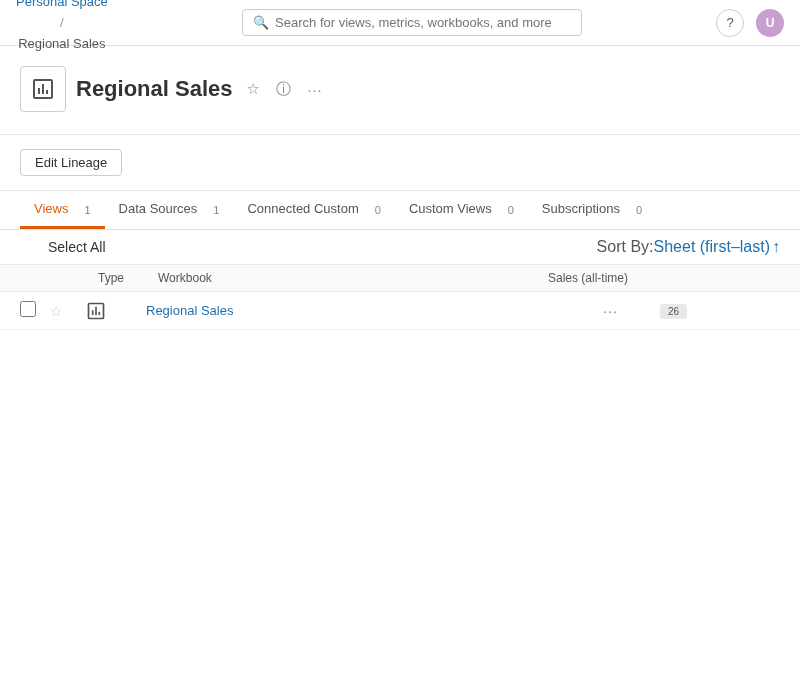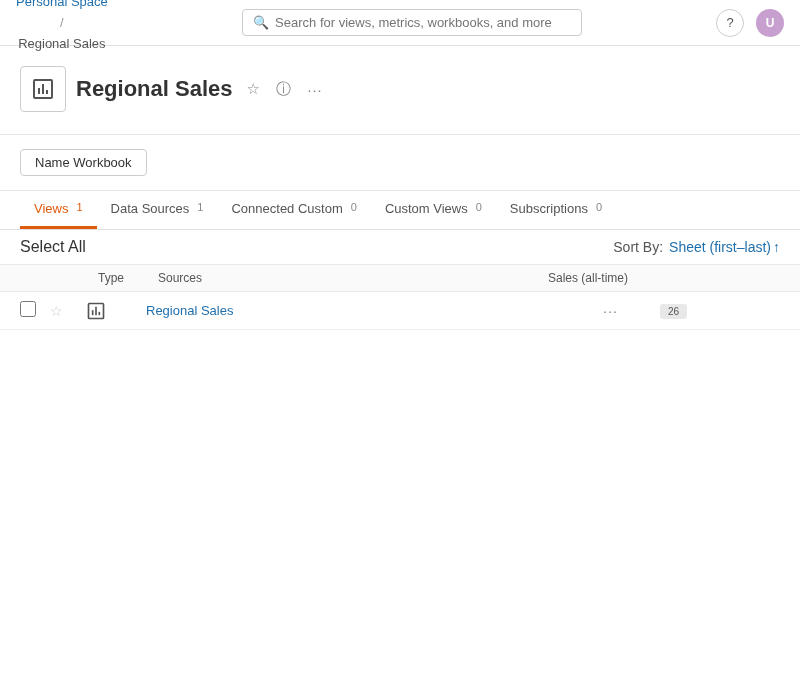--- a/index.html
+++ b/index.html
@@ -164,22 +164,22 @@
       gap: 0;
     }
     .tab {
       padding: 10px 14px;
       font-size: 13px;
       cursor: pointer;
       color: #555;
       border-bottom: 3px solid transparent;
       white-space: nowrap;
       display: flex;
-      align-items: flex-start;
-      gap: 8px;
+      align-items: flex-end;
+      gap: 16px;
     }
     .tab.active {
       color: #e05a0c;
       border-bottom: 3px solid #e05a0c;
       font-weight: 500;
     }
     .tab .badge {
       font-size: 11px;
       color: #e05a0c;
     }
@@ -192,28 +192,28 @@
       display: flex;
       align-items: center;
       justify-content: space-between;
       padding: 8px 20px;
       border-bottom: 1px solid #e8e8e8;
     }
     .select-all-btn {
       background: none;
       border: none;
       cursor: pointer;
+      font-size: 14px;
+      color: #333;
+      margin-left: 28px;
+    }
+    .sort-by {
+      display: flex;
+      align-items: flex-end;
       font-size: 16px;
-      color: #333;
-    }
-    .sort-by {
-      display: flex;
-      align-items: flex-end;
-      gap: 6px;
-      font-size: 14px;
       color: #555;
     }
     .sort-value {
       color: #1f6fad;
       cursor: pointer;
       display: flex;
       align-items: center;
       gap: 2px;
     }
 
@@ -313,21 +313,21 @@
     <span class="workbook-title">Regional Sales</span>
     <div class="title-actions">
       <button class="icon-btn-sm" title="Favorite">☆</button>
       <button class="icon-btn-sm" title="Info">ⓘ</button>
       <button class="icon-btn-sm" title="More">···</button>
     </div>
   </div>
 </div>
 
 <div class="edit-section">
-  <button class="edit-btn">Name Workbook</button>
+  <button class="edit-btn">Edit Lineage</button>
 </div>
 
 <div class="tabs-bar">
   <div class="tab active">
     <span>Views</span>
     <span class="badge">1</span>
   </div>
   <div class="tab">
     <span>Data Sources</span>
     <span class="badge">1</span>
@@ -354,21 +354,21 @@
       <span>Sheet (first–last)</span>
       <span>↑</span>
     </span>
   </div>
 </div>
 
 <div class="table-header">
   <div></div>
   <div></div>
   <div>Type</div>
-  <div>Sources</div>
+  <div>Workbook</div>
   <div>Sales (all-time)</div>
 </div>
 
 <div class="table-row">
   <div>
     <input type="checkbox" class="row-checkbox" style="">
   </div>
   <div>
     <span class="row-star">☆</span>
   </div>

